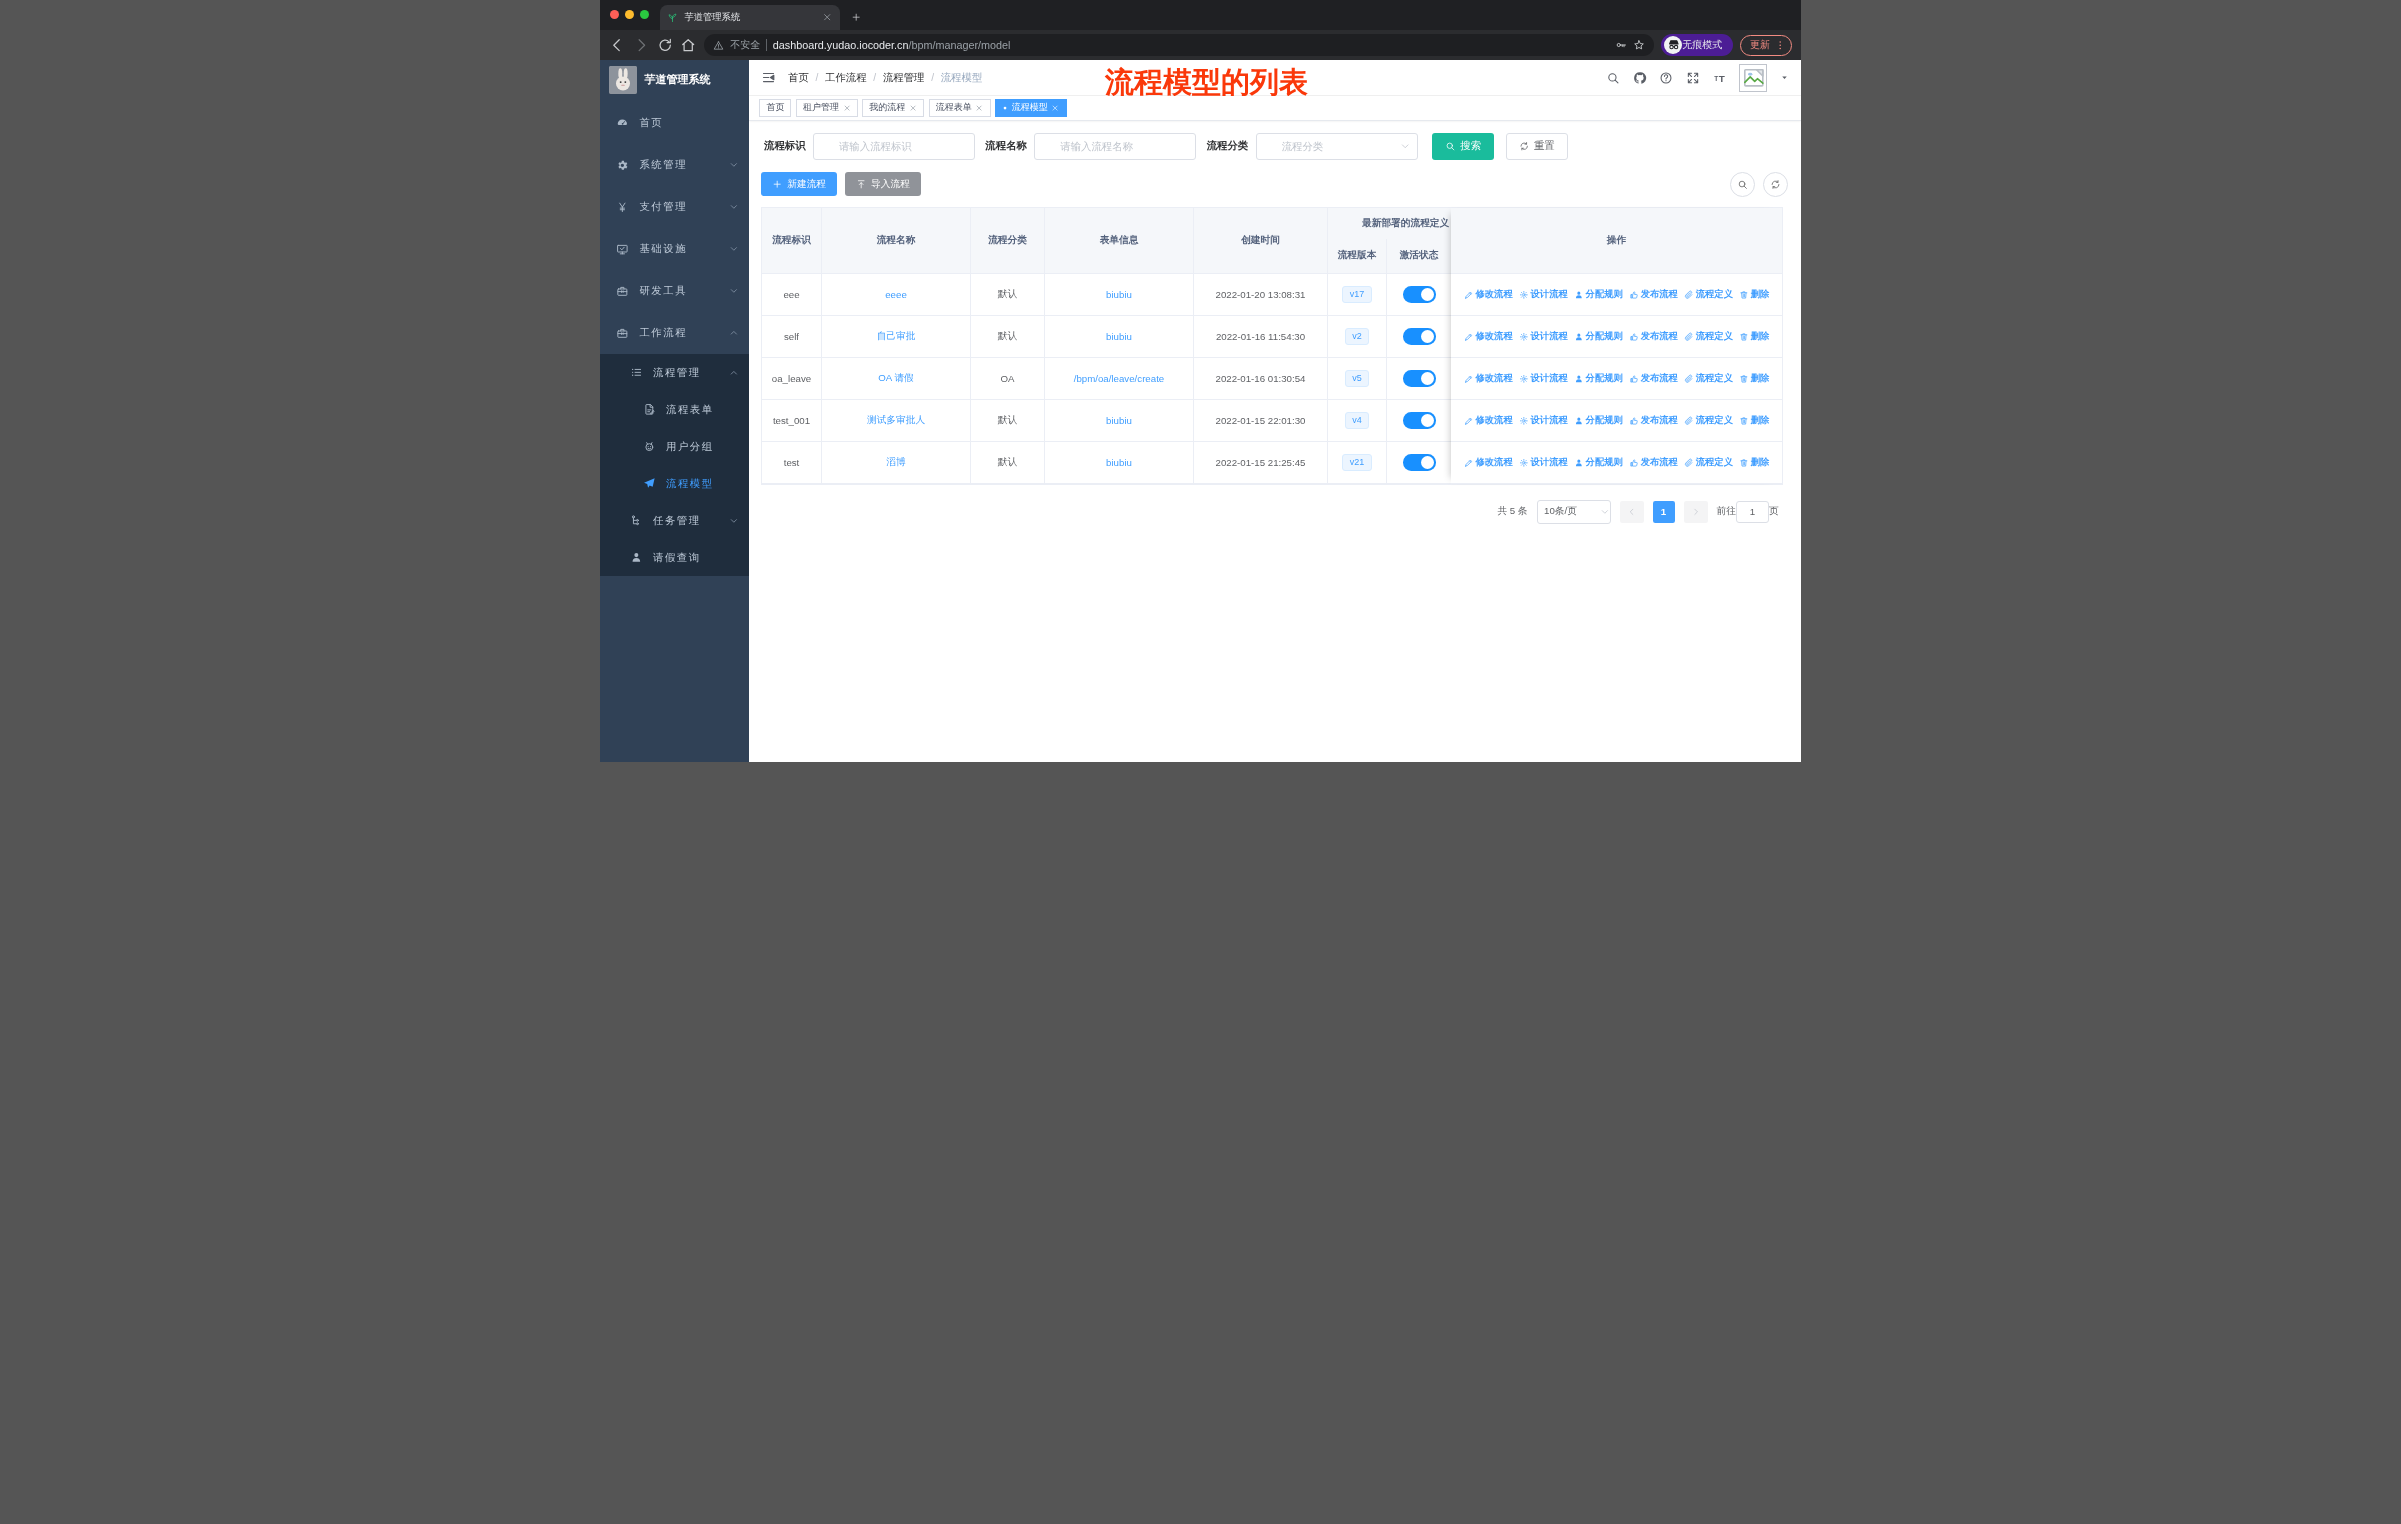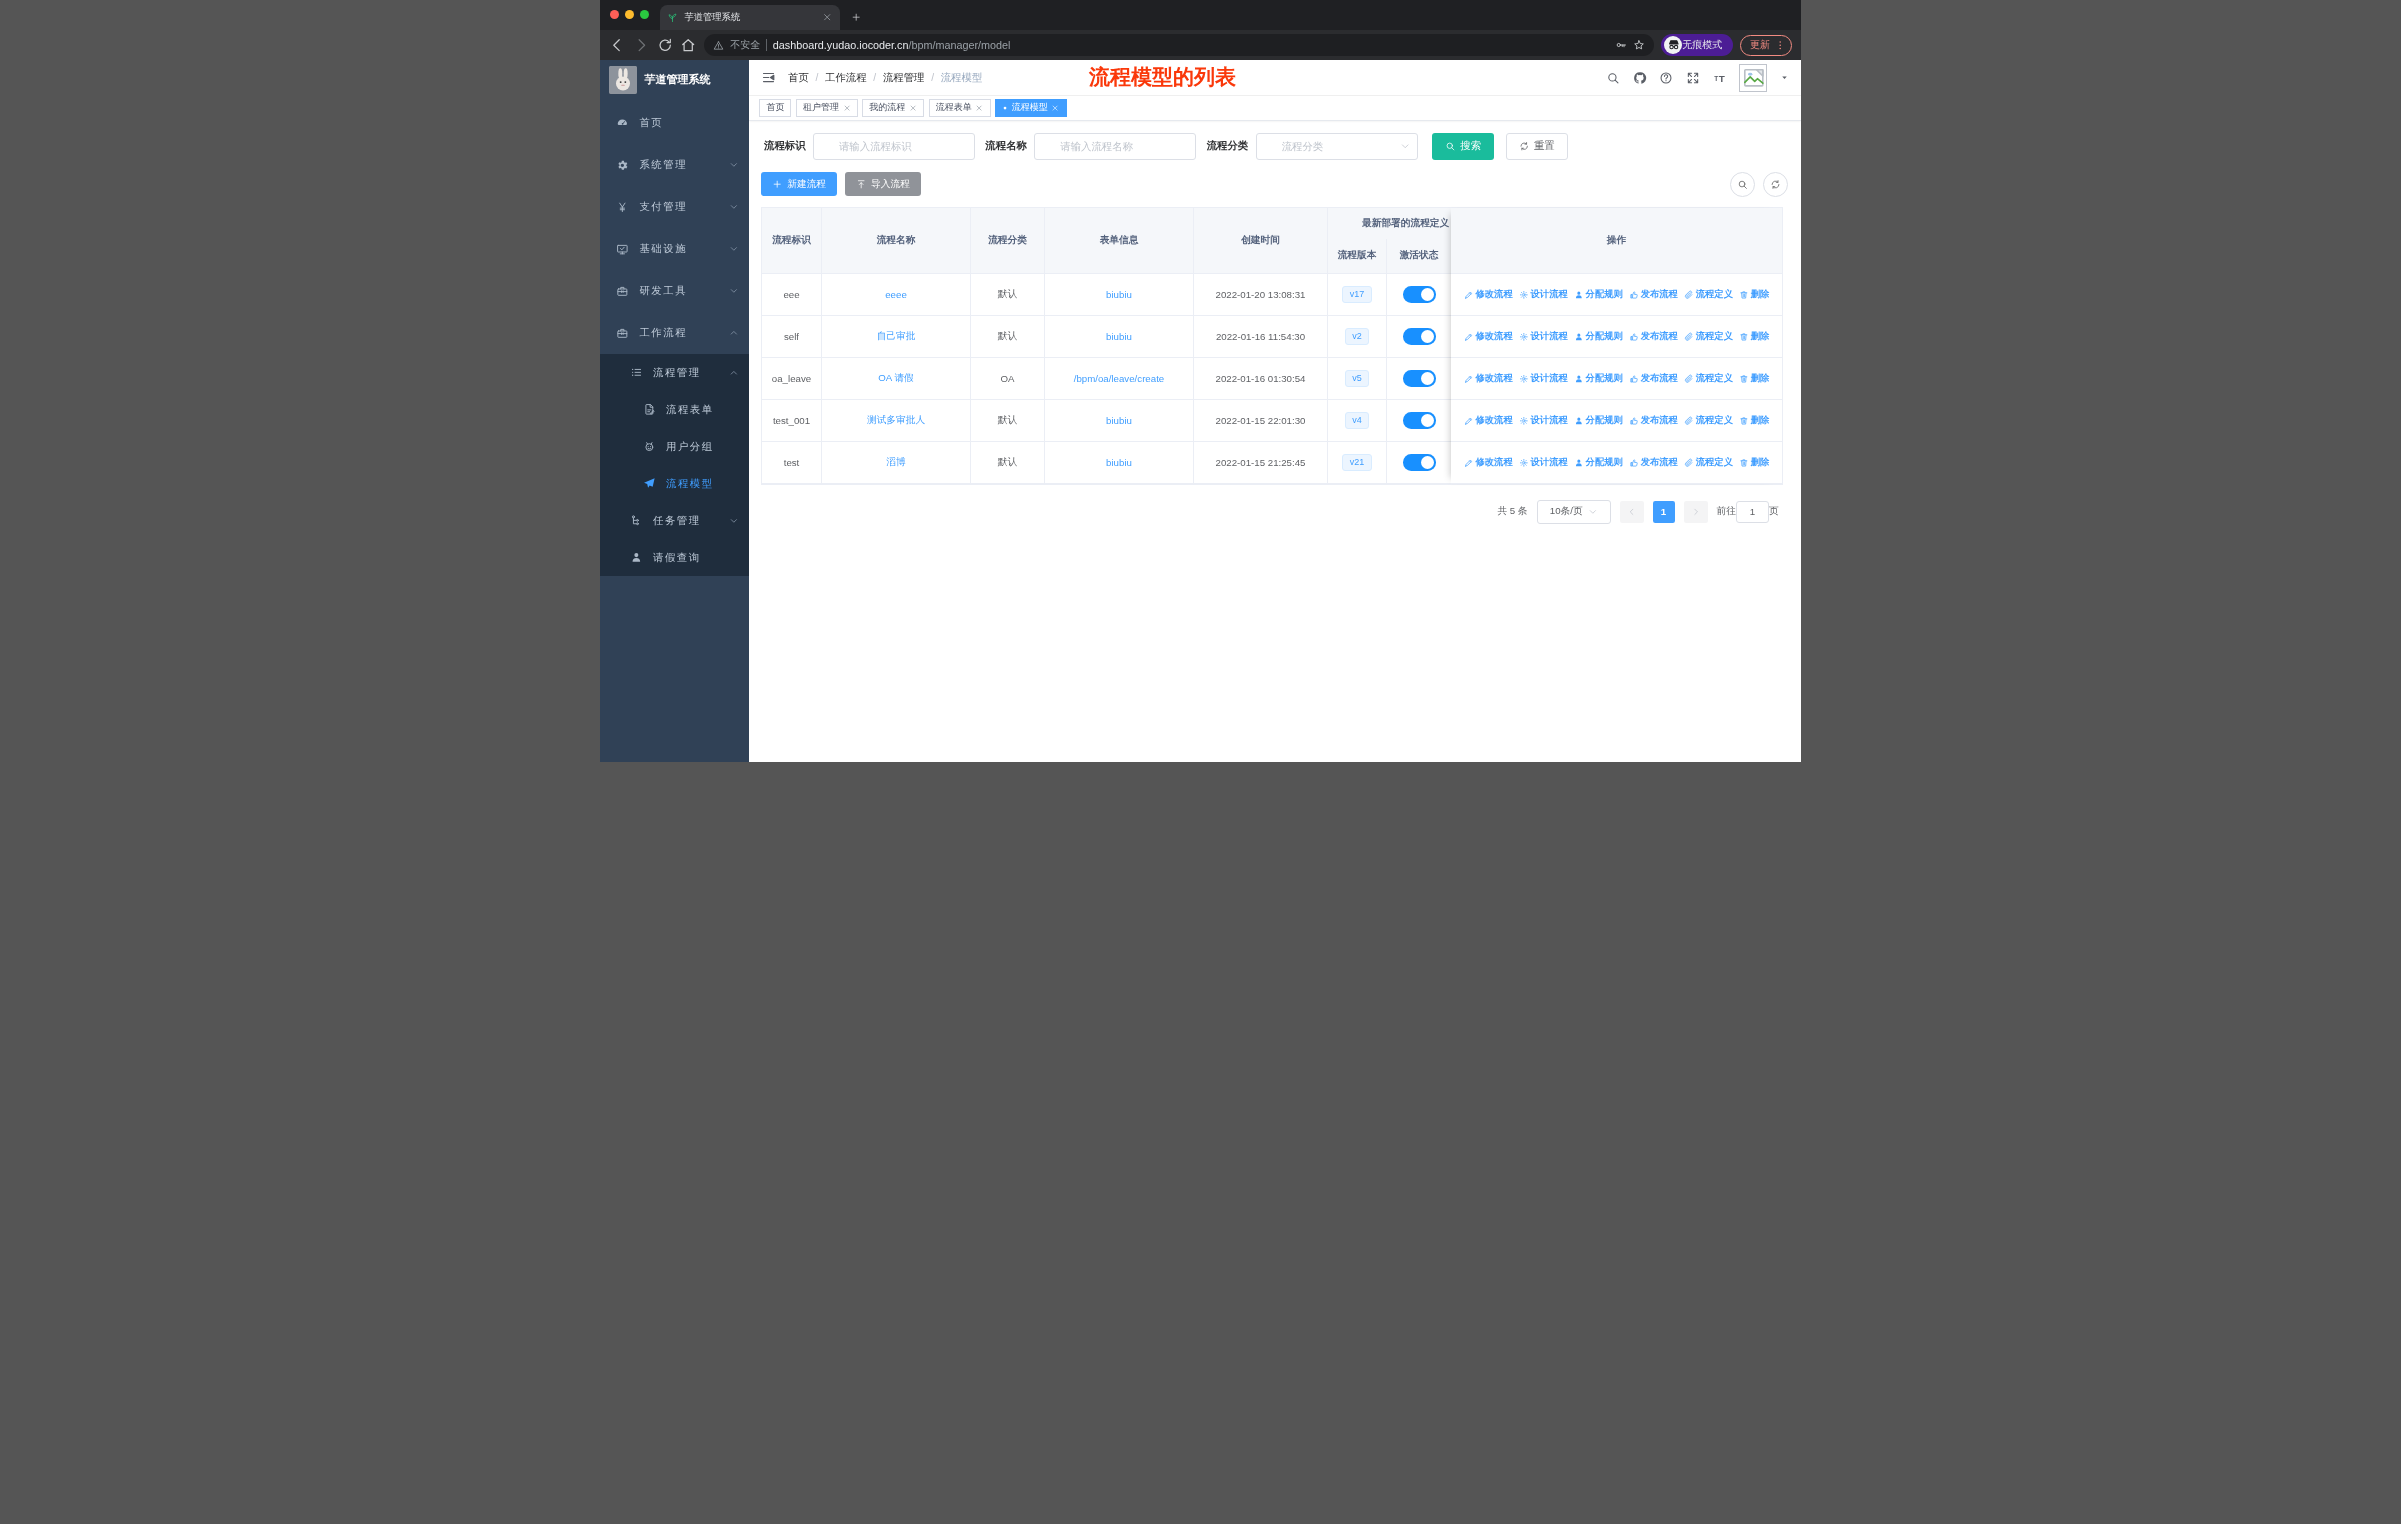--- a/index.html
+++ b/index.html
@@ -54,21 +54,21 @@
   .m-item.active { color:#409eff; }
   .m-item.active .mi { color:#409eff; }
 
   
   .main { position:absolute; left:149px; top:0; right:0; bottom:0; }
   .appheader { position:relative; height:36px; background:#fff; display:flex; align-items:center; padding:0 12px; border-bottom:0.7px solid #f0f0f0; }
   .hamburger { width:15px; height:15px; color:#5a5e66; margin-right:12px; }
   .crumb { display:flex; align-items:center; gap:6.7px; font-size:10.4px; color:#303133; white-space:nowrap; }
   .crumb .sep { color:#c0c4cc; }
   .crumb .cur { color:#97a8be; }
-  .annotation { position:absolute; left:340px; top:3px; font-size:21px; font-weight:bold; color:#fa380a; white-space:nowrap; }
+  .annotation { position:absolute; left:356px; top:3px; font-size:29px; font-weight:bold; color:#fa380a; white-space:nowrap; }
   .hdr-right { margin-left:auto; display:flex; align-items:center; gap:12.7px; color:#5a5e66; }
   .hdr-right .hi { width:14px; height:14px; }
   .avatarbox { width:28px; height:28px; border:0.7px solid #c0c4cc; background:#fff; padding:2.2px; }
   .caret { width:9px; height:9px; color:#5a5e66; }
 
   .tagbar { height:24.6px; background:#fff; border-bottom:0.7px solid #e6e9ee; box-shadow:0 0.7px 2.2px rgba(0,0,0,.08); display:flex; align-items:center; padding:0 10.4px; gap:4.5px; position:relative; z-index:3; }
   .tag { height:18px; display:flex; align-items:center; gap:3.7px; padding:0 6px; border:0.7px solid #d8dce5; background:#fff; color:#495060; font-size:9px; white-space:nowrap; cursor:pointer; }
   .tag .dot { width:6px; height:6px; }
   .tag .tclose { width:8.2px; height:8.2px; color:#8a919c; }
   .tag.active { background:#409eff; border-color:#409eff; color:#fff; }
@@ -114,21 +114,21 @@
   .switch { width:33px; height:16.4px; border-radius:8.2px; background:#1890ff; position:relative; cursor:pointer; }
   .switch i { position:absolute; right:1.5px; top:1.5px; width:13.4px; height:13.4px; border-radius:50%; background:#fff; display:block; }
   .ops { position:absolute; left:689px; right:0; top:0; bottom:0; background:#fff; box-shadow:-6px 0 7.4px -6px rgba(0,0,0,.25); z-index:2; display:flex; flex-direction:column; }
   .ops-head { height:66px; background:#f5f7fa; border-bottom:0.7px solid #ebeef5; display:flex; align-items:center; justify-content:center; font-weight:bold; color:#55637d; }
   .ops-row { height:42px; border-bottom:0.7px solid #ebeef5; display:flex; align-items:center; justify-content:center; gap:6px; white-space:nowrap; }
   .op { display:inline-flex; align-items:center; gap:2.2px; color:#409eff; font-size:9.3px; cursor:pointer;font-weight:bold; }
   .op .oi { width:9.7px; height:9.7px; }
 
   
   .pager { display:flex; align-items:center; justify-content:flex-end; margin-top:15px; gap:9px; font-size:9.7px; color:#606266; padding-right:9px; }
-  .psel { position:relative; width:74px; height:24px; border:0.7px solid #dcdfe6; border-radius:3px; display:flex; align-items:center; justify-content:center; gap:5px; color:#606266; }
+  .psel { position:relative; width:74px; height:24px; border:0.7px solid #dcdfe6; border-radius:3px; display:flex; align-items:center; justify-content:flex-end; gap:23px; color:#606266; }
   .psel .sel-caret { width:9.7px; height:9.7px; color:#c0c4cc; }
   .pbtn { width:24px; height:22px; background:#f4f4f5; border-radius:2.2px; display:flex; align-items:center; justify-content:center; color:#c0c4cc; }
   .pbtn .ico { width:9.7px; height:9.7px; }
   .pnum { width:22px; height:22px; background:#409eff; color:#fff; border-radius:2.2px; display:flex; align-items:center; justify-content:center; font-weight:bold; }
   .goto { display:flex; align-items:center; }
   .goto input { width:33px; height:22px; border:0.7px solid #dcdfe6; border-radius:3px; text-align:center; font-size:9.7px; color:#606266; outline:none; font-family:inherit; }
 </style>
 </head>
 <body>
 

